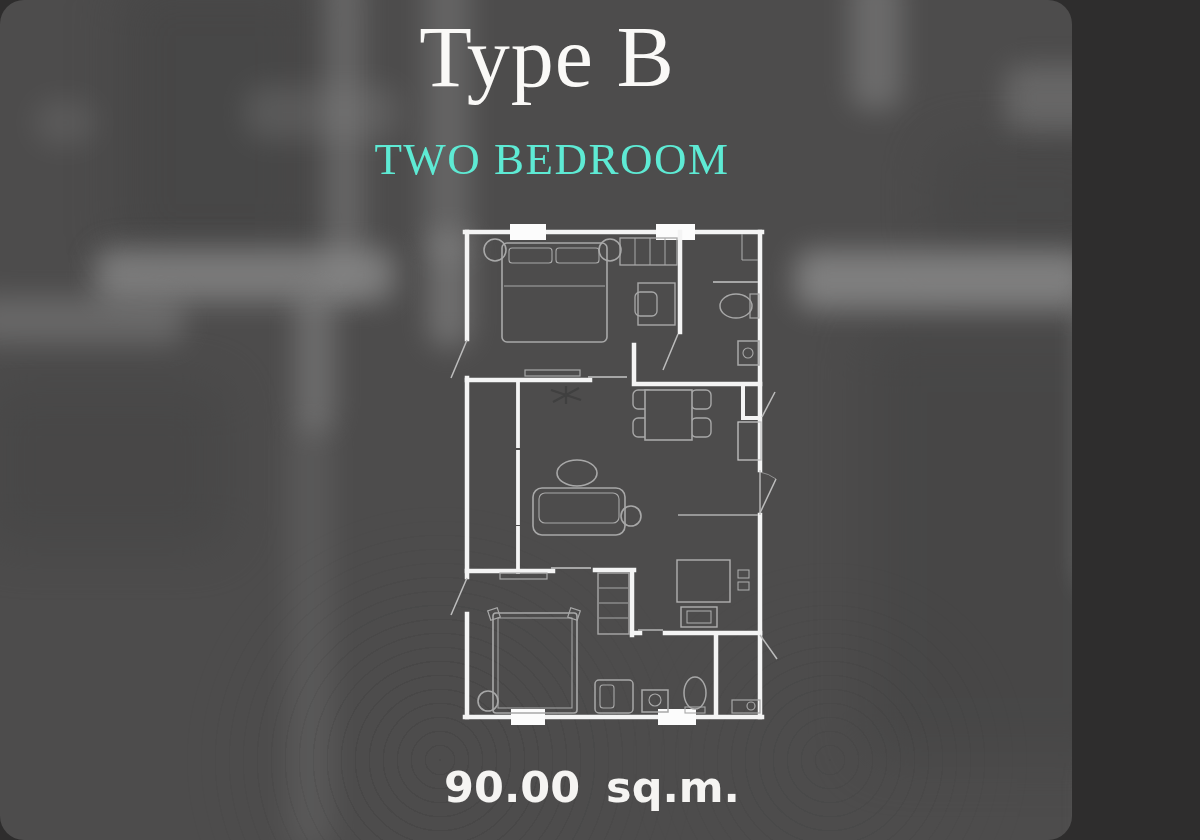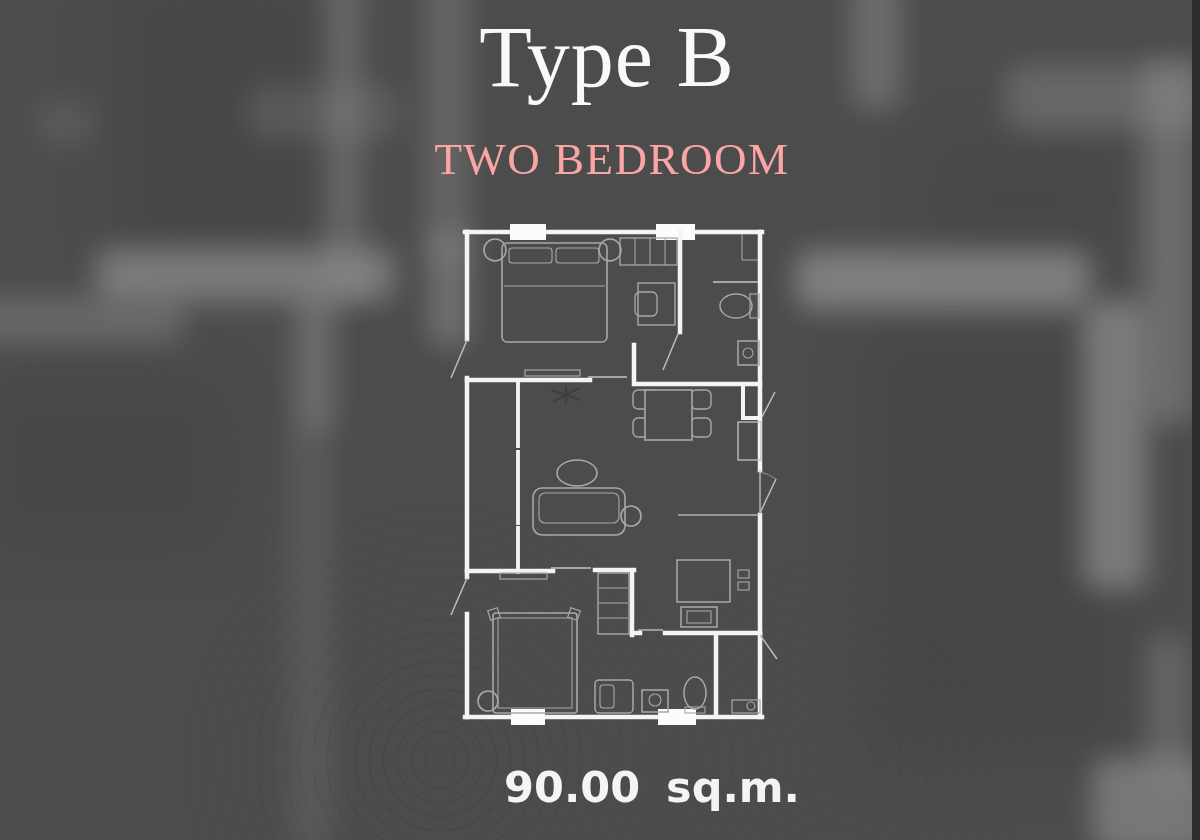--- a/index.html
+++ b/index.html
@@ -1,19 +1,20 @@
 <!DOCTYPE html>
 <html><head>
 <meta charset="utf-8">
 <style>
   html,body{margin:0;padding:0;background:#2e2d2d;}
   .stage{
-    position:relative;width:1192px;height:840px;overflow:hidden;
+    position:relative;width:1072px;height:840px;overflow:hidden;
     background:#4d4c4c;
     font-family:"Liberation Serif", serif;
+    border-radius:24px;
   }
   
   .bb{position:absolute;filter:blur(14px);border-radius:18px;background:#8d8d8d;}
   .bb.dark{background:#424242;filter:blur(26px);}
   
   .swirl{
     position:absolute;border-radius:50%;
     background:repeating-radial-gradient(circle at 50% 50%,
       rgba(0,0,0,0.07) 0 1.5px, rgba(0,0,0,0) 1.5px 14px);
     -webkit-mask-image:radial-gradient(circle, #000 25%, transparent 68%);
@@ -21,21 +22,21 @@
   }
   .title{
     position:absolute;top:12px;left:0;right:0;
     text-align:center;padding-left:22px;
     font-size:86px;line-height:1.05;color:#faf9f7;
     letter-spacing:1px;
   }
   .subtitle{
     position:absolute;top:133px;left:0;right:0;
     text-align:center;padding-left:32px;
-    font-size:45px;color:#fca5a5;letter-spacing:1.5px;
+    font-size:45px;color:#5eead4;letter-spacing:1.5px;
   }
   .area{
     position:absolute;top:762px;left:0;right:0;
     text-align:center;padding-left:112px;box-sizing:border-box;
     font-family:"DejaVu Sans", sans-serif;font-weight:bold;
     font-size:43px;color:#f5f4f2;
   }
   .area .unit{margin-left:26px;margin-top:27px;}
   .planwrap{position:absolute;left:439px;top:220px;width:350px;height:510px;}
 </style>

